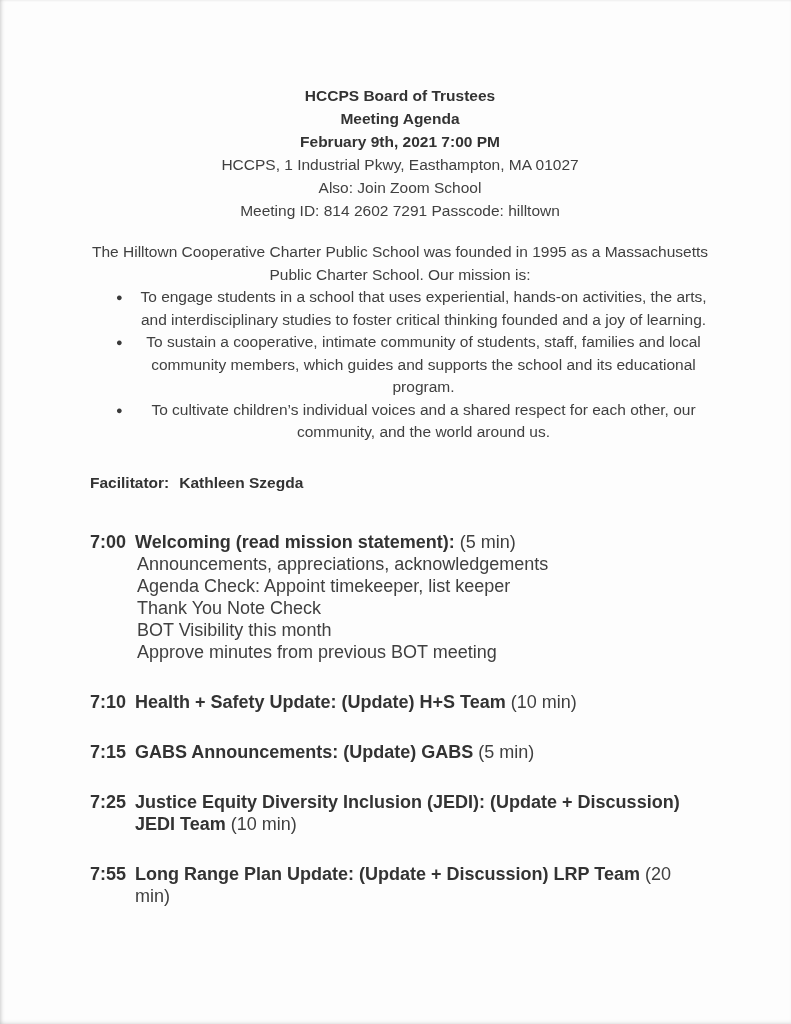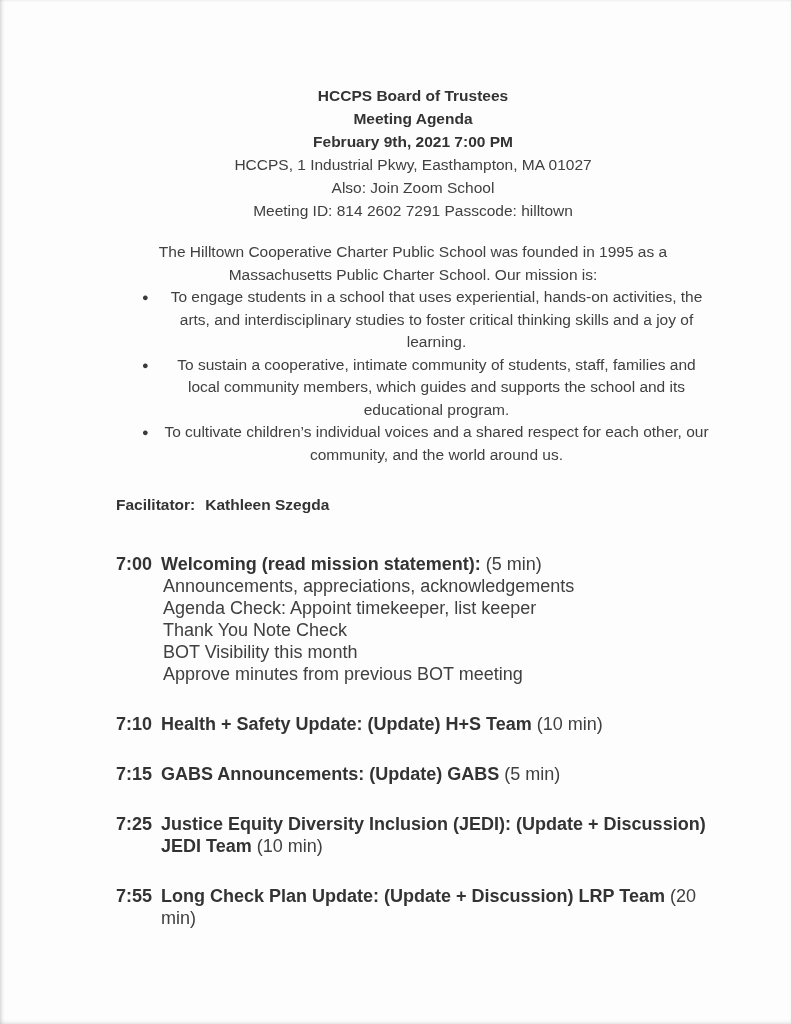--- a/index.html
+++ b/index.html
@@ -13,21 +13,20 @@
   .scan-page {
     position: relative;
     width: 791px; height: 1024px;
     background: #fdfdfd;
     box-shadow: inset 3px 0 4px -2px rgba(0,0,0,0.18),
                 inset 0 -3px 4px -2px rgba(0,0,0,0.10),
                 inset 0 2px 3px -2px rgba(0,0,0,0.07);
   }
   .doc {
     padding: 84px 81px 0 90px;
-    margin-left: 26px;
   }
   
   .doc-header { text-align: center; font-size: 15.5px; line-height: 23px; }
   .doc-header .bold-line { font-weight: bold; color: #333; }
   .doc-header .plain-line { font-weight: normal; color: #404040; }
   .url-line { white-space: nowrap; letter-spacing: 0.1px; }
   
   .mission { margin-top: 19px; font-size: 15.5px; line-height: 22.5px; color: #404040; text-align: center; }
   .mission-intro { margin-bottom: 0; }
   .mission-bullets { list-style: none; margin-top: 0; }
@@ -74,21 +73,21 @@
       <div class="plain-line">HCCPS, 1 Industrial Pkwy, Easthampton, MA 01027</div>
       <div class="plain-line">Also: Join Zoom School</div>
       <div class="plain-line">Meeting ID: 814 2602 7291 Passcode: hilltown</div>
     </div>
 
     <div class="mission">
       <p class="mission-intro">The Hilltown Cooperative Charter Public School was founded in 1995 as a Massachusetts Public Charter School. Our mission is:</p>
       <ul class="mission-bullets">
         <li>
           <span class="bullet-dot">●</span>
-          <span>To engage students in a school that uses experiential, hands-on activities, the arts, and interdisciplinary studies to foster critical thinking skills and a joy of learning.</span>
+          <span>To engage students in a school that uses experiential, hands-on activities, the arts, and interdisciplinary studies to foster critical thinking founded and a joy of learning.</span>
         </li>
         <li>
           <span class="bullet-dot">●</span>
           <span>To sustain a cooperative, intimate community of students, staff, families and local community members, which guides and supports the school and its educational program.</span>
         </li>
         <li>
           <span class="bullet-dot">●</span>
           <span>To cultivate children’s individual voices and a shared respect for each other, our community, and the world around us.</span>
         </li>
       </ul>
@@ -132,19 +131,19 @@
       <div class="agenda-item">
         <div class="agenda-time">7:25</div>
         <div class="agenda-body">
           <div><span class="agenda-title-bold">Justice Equity Diversity Inclusion (JEDI): (Update + Discussion) JEDI Team</span><span class="agenda-title-rest"> (10 min)</span></div>
         </div>
       </div>
 
       <div class="agenda-item">
         <div class="agenda-time">7:55</div>
         <div class="agenda-body">
-          <div><span class="agenda-title-bold">Long Check Plan Update: (Update + Discussion) LRP Team</span><span class="agenda-title-rest"> (20 min)</span></div>
+          <div><span class="agenda-title-bold">Long Range Plan Update: (Update + Discussion) LRP Team</span><span class="agenda-title-rest"> (20 min)</span></div>
         </div>
       </div>
 
     </div>
   </div>
 </div>
 
 </body></html>

